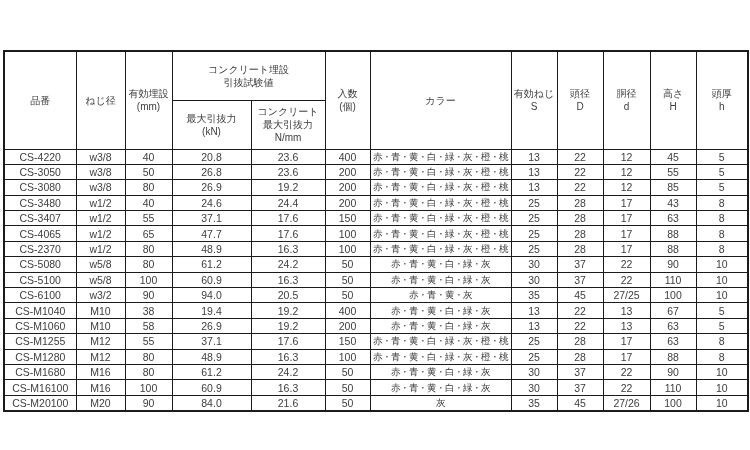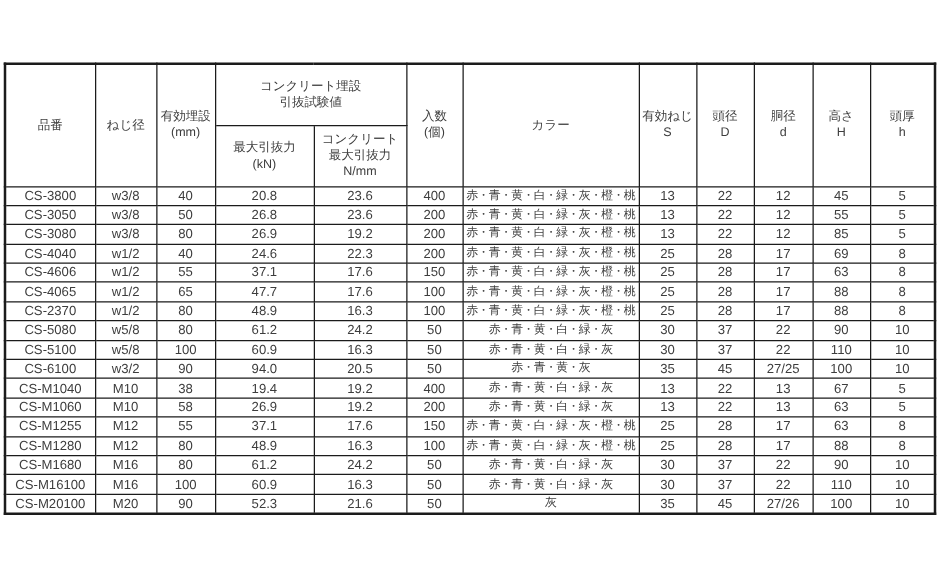--- a/index.html
+++ b/index.html
@@ -123,21 +123,21 @@
           </th>
         <th>
             <span>コンクリート</span>
             <span>最大引抜力</span>
             <span>N/mm</span>
           </th>
       </tr>
     </thead>
     <tbody>
         <tr>
-          <td>CS-3800</td>
+          <td>CS-4220</td>
           <td>w3/8</td>
           <td>40</td>
           <td>20.8</td>
           <td>23.6</td>
           <td>400</td>
           <td>赤・青・黄・白・緑・灰・橙・桃</td>
           <td>13</td>
           <td>22</td>
           <td>12</td>
           <td>45</td>
@@ -165,35 +165,35 @@
           <td>19.2</td>
           <td>200</td>
           <td>赤・青・黄・白・緑・灰・橙・桃</td>
           <td>13</td>
           <td>22</td>
           <td>12</td>
           <td>85</td>
           <td>5</td>
         </tr>
         <tr>
-          <td>CS-4040</td>
+          <td>CS-3480</td>
           <td>w1/2</td>
           <td>40</td>
           <td>24.6</td>
-          <td>22.3</td>
+          <td>24.4</td>
           <td>200</td>
           <td>赤・青・黄・白・緑・灰・橙・桃</td>
           <td>25</td>
           <td>28</td>
           <td>17</td>
-          <td>69</td>
-          <td>8</td>
-        </tr>
-        <tr>
-          <td>CS-4606</td>
+          <td>43</td>
+          <td>8</td>
+        </tr>
+        <tr>
+          <td>CS-3407</td>
           <td>w1/2</td>
           <td>55</td>
           <td>37.1</td>
           <td>17.6</td>
           <td>150</td>
           <td>赤・青・黄・白・緑・灰・橙・桃</td>
           <td>25</td>
           <td>28</td>
           <td>17</td>
           <td>63</td>
@@ -350,21 +350,21 @@
           <td>30</td>
           <td>37</td>
           <td>22</td>
           <td>110</td>
           <td>10</td>
         </tr>
         <tr>
           <td>CS-M20100</td>
           <td>M20</td>
           <td>90</td>
-          <td>52.3</td>
+          <td>84.0</td>
           <td>21.6</td>
           <td>50</td>
           <td>灰</td>
           <td>35</td>
           <td>45</td>
           <td>27/26</td>
           <td>100</td>
           <td>10</td>
         </tr>
       </tbody>

